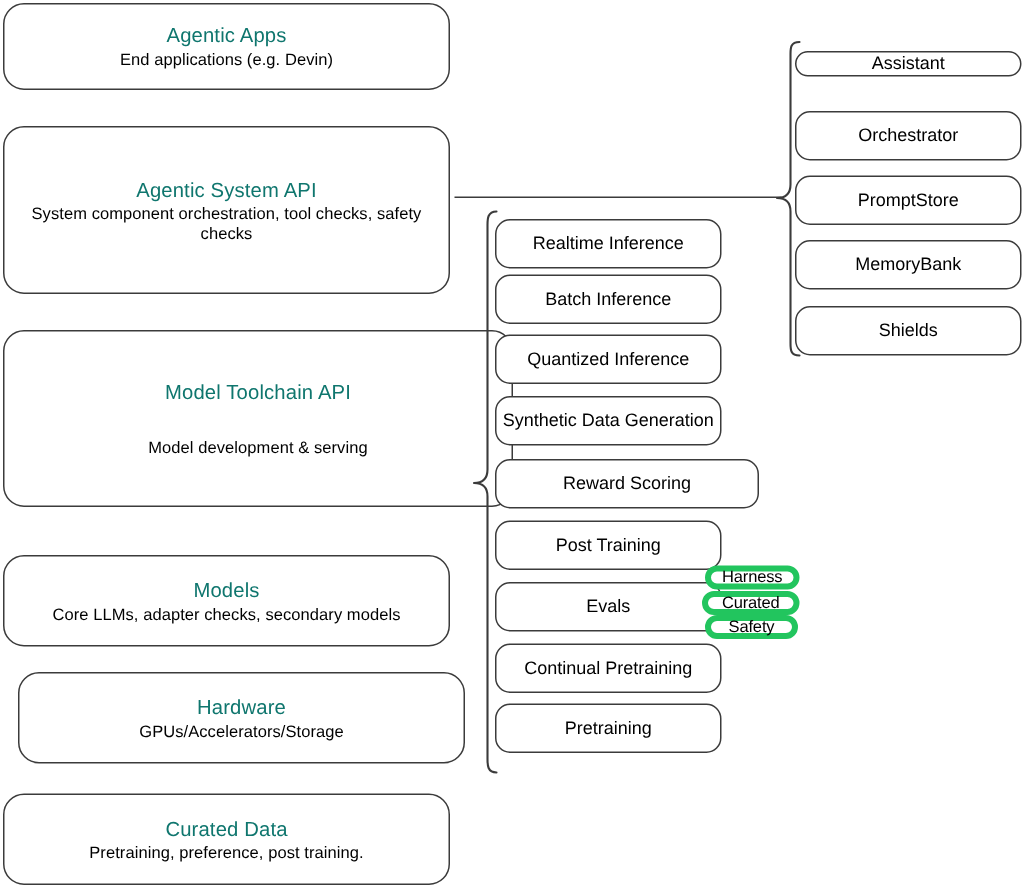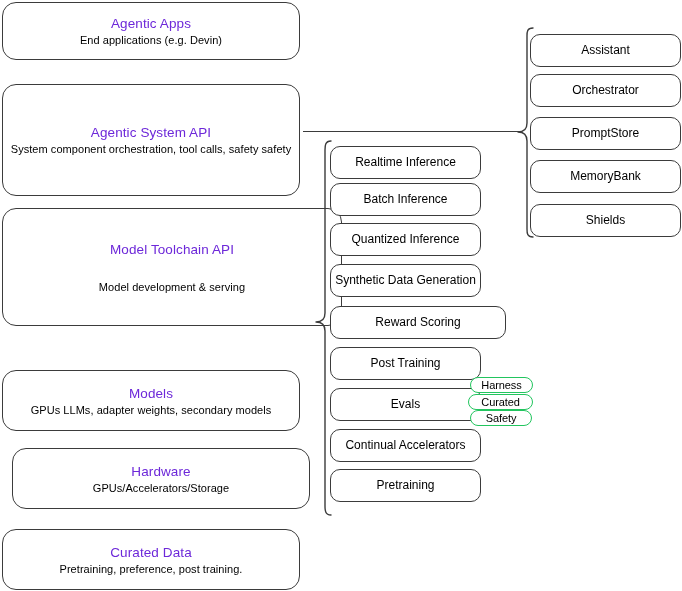--- a/index.html
+++ b/index.html
@@ -30,21 +30,21 @@
     align-items: center;
     justify-content: center;
     text-align: center;
   }
   .layer-box {
     border-radius: 14px;
   }
   .layer-title {
     font-size: 13.5px;
     line-height: 17px;
-    color: #6d28d9;
+    color: #0f766e;
     letter-spacing: 0.1px;
   }
   .layer-sub {
     font-size: 11px;
     line-height: 13px;
     color: #000;
     margin-top: 2px;
     letter-spacing: 0.05px;
   }
   .cap-box {
@@ -52,21 +52,21 @@
     font-size: 12px;
     line-height: 15px;
   }
   .cap-label {
     font-size: 12px;
     line-height: 15px;
   }
   .pill {
     position: absolute;
     box-sizing: border-box;
-    border: 1px solid #22c55e;
+    border: 4px solid #22c55e;
     background: #ffffff;
     border-radius: 999px;
     display: flex;
     align-items: center;
     justify-content: center;
     font-size: 11px;
     line-height: 13px;
     letter-spacing: -0.1px;
   }
   .connector-line {
@@ -88,31 +88,31 @@
 
 <div id="canvas">
 
   <div class="box layer-box" style="left:2px; top:2px; width:298px; height:58px;">
     <div class="layer-title">Agentic Apps</div>
     <div class="layer-sub">End applications (e.g. Devin)</div>
   </div>
 
   <div class="box layer-box" style="left:2px; top:84px; width:298px; height:112px;">
     <div class="layer-title">Agentic System API</div>
-    <div class="layer-sub">System component orchestration, tool calls, safety safety</div>
+    <div class="layer-sub">System component orchestration, tool checks, safety checks</div>
   </div>
 
-  <div class="box layer-box" style="left:2px; top:208px; width:340px; height:118px;gap:21px;">
+  <div class="box layer-box" style="left:2px; top:220px; width:340px; height:118px;gap:21px;">
     <div class="layer-title">Model Toolchain API</div>
     <div class="layer-sub">Model development &amp; serving</div>
   </div>
 
   <div class="box layer-box" style="left:2px; top:370px; width:298px; height:61px;">
     <div class="layer-title">Models</div>
-    <div class="layer-sub">GPUs LLMs, adapter weights, secondary models</div>
+    <div class="layer-sub">Core LLMs, adapter checks, secondary models</div>
   </div>
 
   <div class="box layer-box" style="left:12px; top:448px; width:298px; height:61px;">
     <div class="layer-title">Hardware</div>
     <div class="layer-sub">GPUs/Accelerators/Storage</div>
   </div>
 
   <div class="box layer-box" style="left:2px; top:529px; width:298px; height:61px;">
     <div class="layer-title">Curated Data</div>
     <div class="layer-sub">Pretraining, preference, post training.</div>
@@ -141,21 +141,21 @@
   <div class="box cap-box" style="left:330px; top:306px; width:176px; height:33px;">
     <span class="cap-label">Reward Scoring</span>
   </div>
   <div class="box cap-box" style="left:330px; top:347px; width:151px; height:33px;">
     <span class="cap-label">Post Training</span>
   </div>
   <div class="box cap-box" style="left:330px; top:388px; width:151px; height:33px;">
     <span class="cap-label">Evals</span>
   </div>
   <div class="box cap-box" style="left:330px; top:429px; width:151px; height:33px;">
-    <span class="cap-label">Continual Accelerators</span>
+    <span class="cap-label">Continual Pretraining</span>
   </div>
   <div class="box cap-box" style="left:330px; top:469px; width:151px; height:33px;">
     <span class="cap-label">Pretraining</span>
   </div>
 
   <div class="pill" style="left:470px; top:377px; width:63px; height:16px;">
     <span>Harness</span>
   </div>
   <div class="pill" style="left:468px; top:394px; width:65px; height:16px;">
     <span>Curated</span>
@@ -163,21 +163,21 @@
   <div class="pill" style="left:470px; top:410px; width:62px; height:16px;">
     <span>Safety</span>
   </div>
 
   <div class="brace" style="left:514px; top:27px; width:20px; height:211px;">
     <svg width="20" height="211" viewBox="0 0 20 211">
       <path d="M19 1 C13 1 13 5 13 9 L13 96 C13 102 10 105 4 105 C10 105 13 108 13 114 L13 202 C13 206 13 210 19 210" fill="none" stroke="#3b3b3b" stroke-width="1.4" stroke-linecap="round" stroke-linejoin="round"></path>
     </svg>
   </div>
 
-  <div class="box cap-box" style="left:530px; top:34px; width:151px; height:33px;">
+  <div class="box cap-box" style="left:530px; top:34px; width:151px; height:17px;">
     <span class="cap-label">Assistant</span>
   </div>
   <div class="box cap-box" style="left:530px; top:74px; width:151px; height:33px;">
     <span class="cap-label">Orchestrator</span>
   </div>
   <div class="box cap-box" style="left:530px; top:117px; width:151px; height:33px;">
     <span class="cap-label">PromptStore</span>
   </div>
   <div class="box cap-box" style="left:530px; top:160px; width:151px; height:33px;">
     <span class="cap-label">MemoryBank</span>

